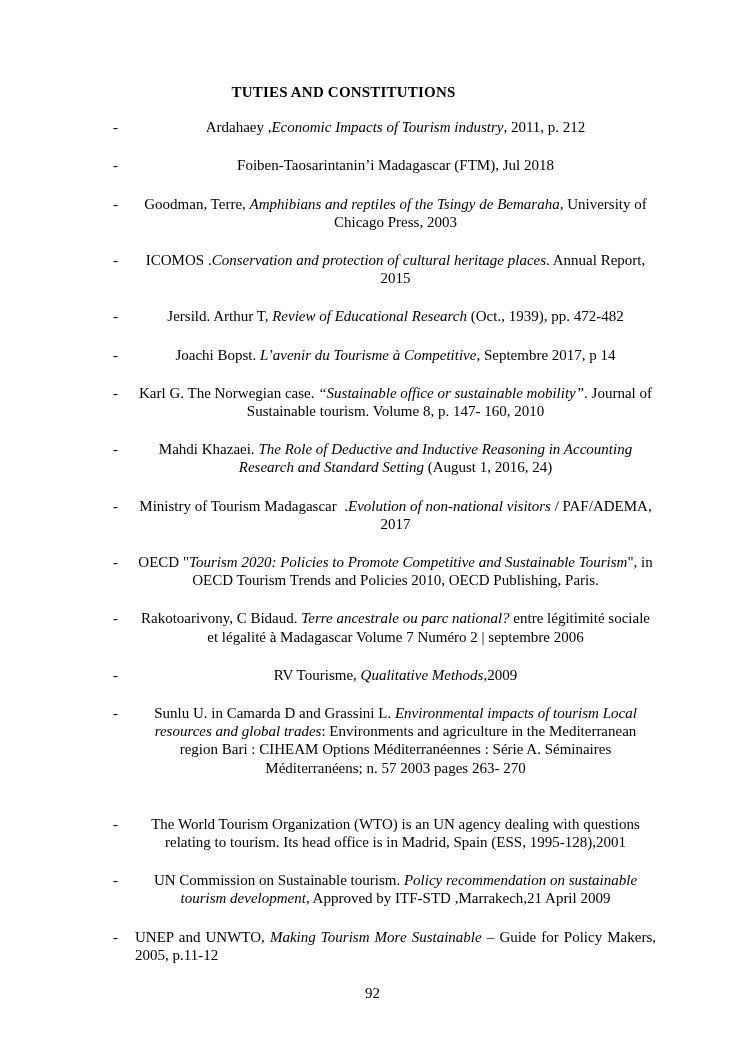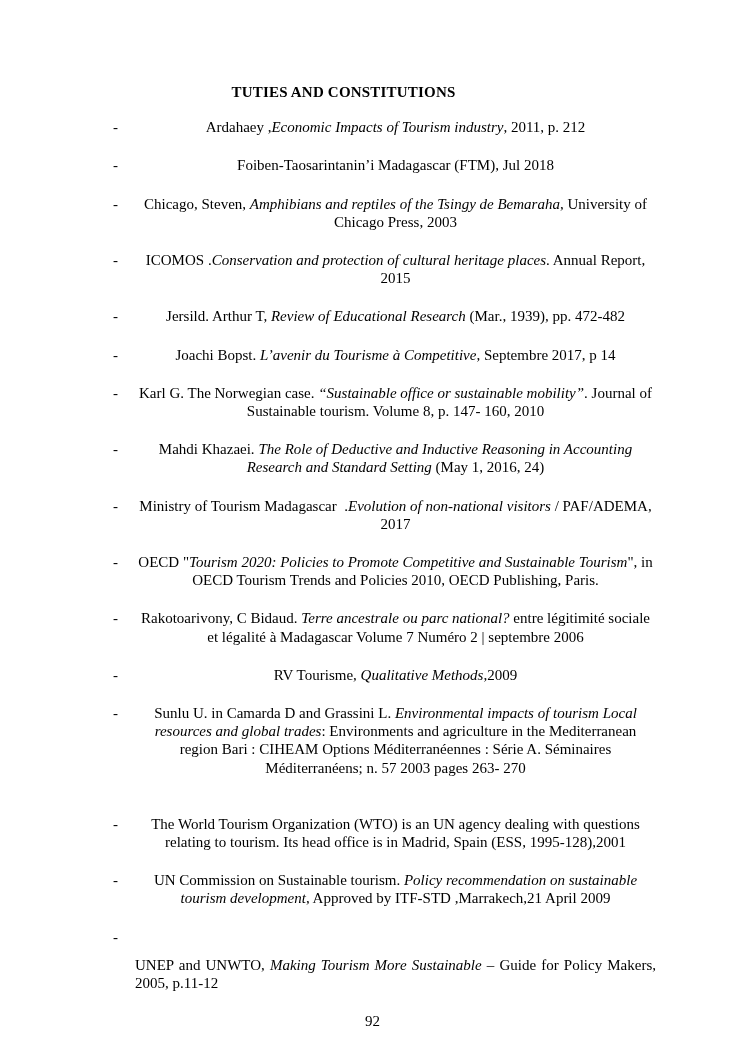--- a/index.html
+++ b/index.html
@@ -36,21 +36,21 @@
   }
   .bullet {
     flex: 0 0 22px;
     width: 22px;
   }
   .entry-text {
     flex: 1 1 auto;
     text-align: center;
   }
   .entry.extra-gap { margin-bottom: 38px; }
-  .entry.justify .entry-text { text-align: justify; margin-top: 28px; }
+  .entry.justify .entry-text { text-align: justify; }
   .italic { font-style: italic; }
   .page-number {
     margin-top: 6px;
     width: 745px;
     text-align: center;
   }
 </style>
 </head>
 <body>
 
@@ -61,41 +61,41 @@
       <div class="entry">
         <span class="bullet">-</span>
         <div class="entry-text"><span>Ardahaey ,</span><span class="italic">Economic Impacts of Tourism industry</span><span>, 2011, p. 212</span></div>
       </div>
       <div class="entry">
         <span class="bullet">-</span>
         <div class="entry-text"><span>Foiben-Taosarintanin’i Madagascar (FTM), Jul 2018</span></div>
       </div>
       <div class="entry">
         <span class="bullet">-</span>
-        <div class="entry-text"><span>Chicago, Steven, </span><span class="italic">Amphibians and reptiles of the Tsingy de Bemaraha</span><span>, University of Chicago Press, 2003</span></div>
+        <div class="entry-text"><span>Goodman, Terre, </span><span class="italic">Amphibians and reptiles of the Tsingy de Bemaraha</span><span>, University of Chicago Press, 2003</span></div>
       </div>
       <div class="entry">
         <span class="bullet">-</span>
         <div class="entry-text"><span>ICOMOS .</span><span class="italic">Conservation and protection of cultural heritage places</span><span>. Annual Report, 2015</span></div>
       </div>
       <div class="entry">
         <span class="bullet">-</span>
-        <div class="entry-text"><span>Jersild. Arthur T, </span><span class="italic">Review of Educational Research</span><span> (Mar., 1939), pp. 472-482</span></div>
+        <div class="entry-text"><span>Jersild. Arthur T, </span><span class="italic">Review of Educational Research</span><span> (Oct., 1939), pp. 472-482</span></div>
       </div>
       <div class="entry">
         <span class="bullet">-</span>
         <div class="entry-text"><span>Joachi Bopst. </span><span class="italic">L’avenir du Tourisme à Competitive</span><span>, Septembre 2017, p 14</span></div>
       </div>
       <div class="entry">
         <span class="bullet">-</span>
         <div class="entry-text"><span>Karl G. The Norwegian case. </span><span class="italic">“Sustainable office or sustainable mobility”</span><span>. Journal of Sustainable tourism. Volume 8, p. 147- 160, 2010</span></div>
       </div>
       <div class="entry">
         <span class="bullet">-</span>
-        <div class="entry-text"><span>Mahdi Khazaei. </span><span class="italic">The Role of Deductive and Inductive Reasoning in Accounting Research and Standard Setting</span><span> (May 1, 2016, 24)</span></div>
+        <div class="entry-text"><span>Mahdi Khazaei. </span><span class="italic">The Role of Deductive and Inductive Reasoning in Accounting Research and Standard Setting</span><span> (August 1, 2016, 24)</span></div>
       </div>
       <div class="entry">
         <span class="bullet">-</span>
         <div class="entry-text"><span>Ministry of Tourism Madagascar&nbsp; .</span><span class="italic">Evolution of non-national visitors</span><span> / PAF/ADEMA, 2017</span></div>
       </div>
       <div class="entry">
         <span class="bullet">-</span>
         <div class="entry-text"><span>OECD "</span><span class="italic">Tourism 2020: Policies to Promote Competitive and Sustainable Tourism</span><span>", in OECD Tourism Trends and Policies 2010, OECD Publishing, Paris.</span></div>
       </div>
       <div class="entry">

